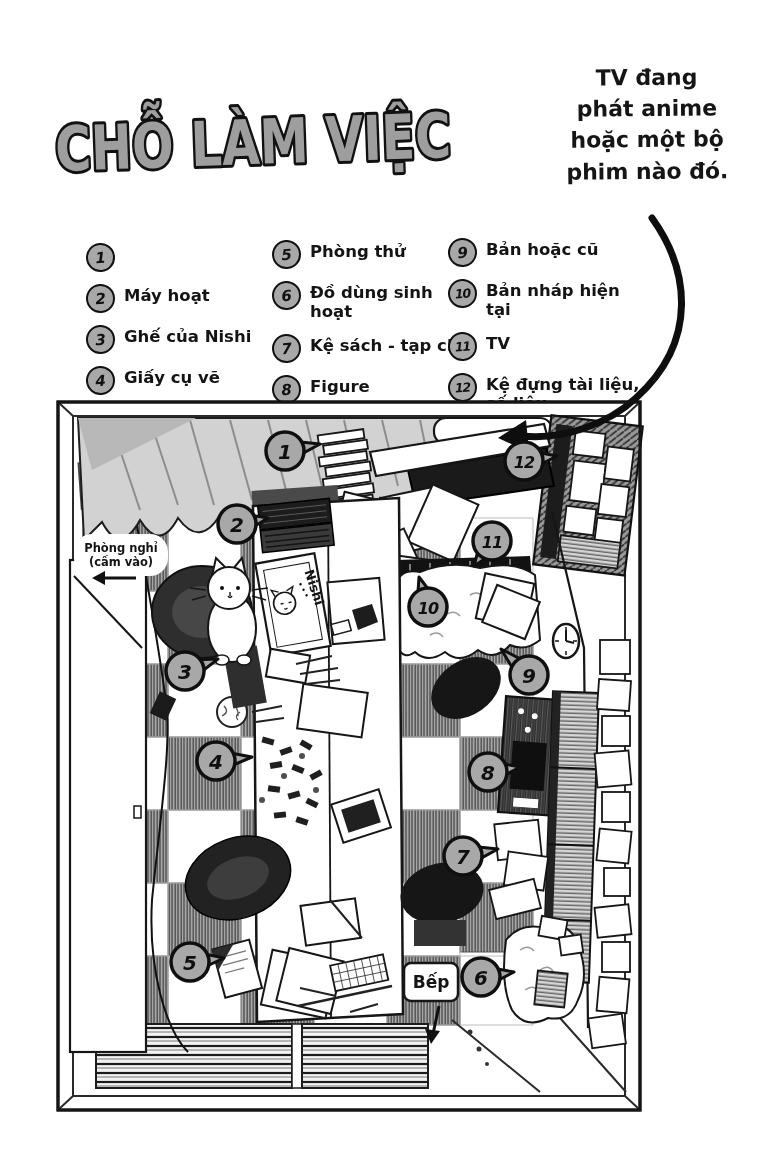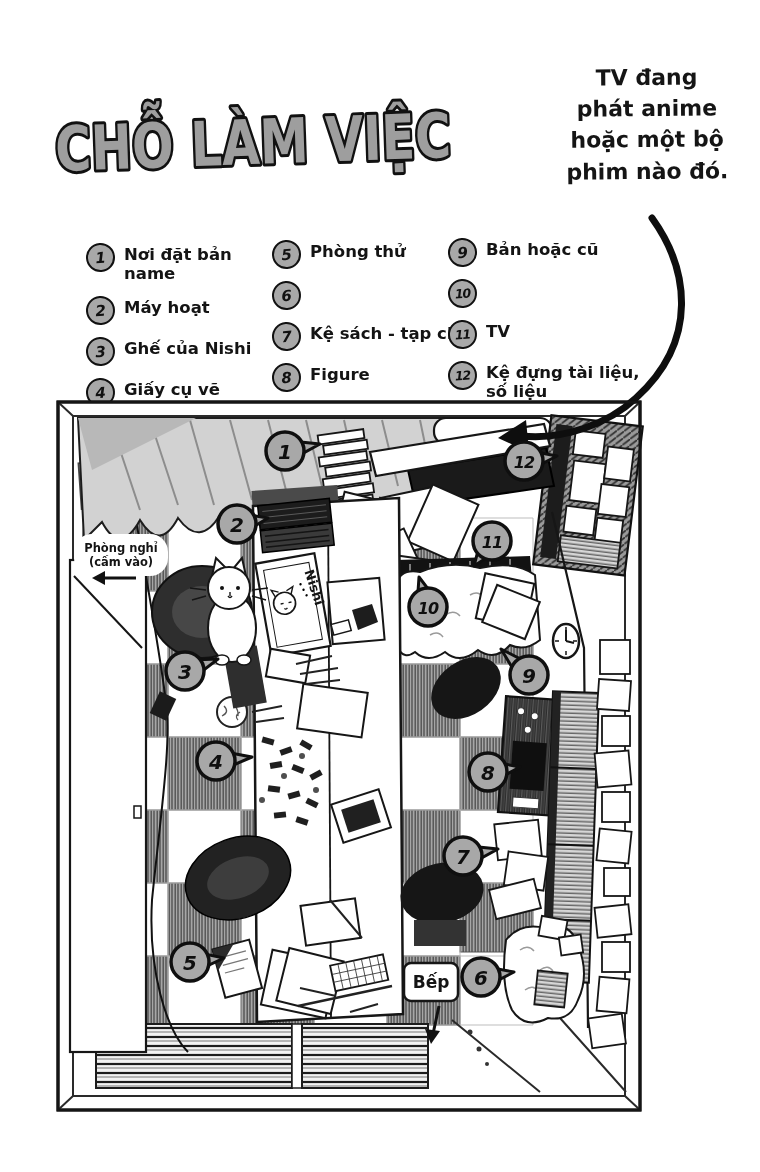--- a/index.html
+++ b/index.html
@@ -43,21 +43,20 @@
   <div class="note">
     <div>TV đang</div>
     <div>phát anime</div>
     <div>hoặc một bộ</div>
     <div>phim nào đó.</div>
   </div>
 
   <div class="legend-col" id="legend-col-0">
       <div class="leg-row">
         <span class="leg-num">1</span>
-        <span class="leg-label">Nơi đặt bản name</span>
       </div>
       <div class="leg-row">
         <span class="leg-num">2</span>
         <span class="leg-label">Máy hoạt</span>
       </div>
       <div class="leg-row">
         <span class="leg-num">3</span>
         <span class="leg-label">Ghế của Nishi</span>
       </div>
       <div class="leg-row">
@@ -65,37 +64,39 @@
         <span class="leg-label">Giấy cụ vẽ</span>
       </div>
     </div>
   <div class="legend-col" id="legend-col-1">
       <div class="leg-row">
         <span class="leg-num">5</span>
         <span class="leg-label">Phòng thử</span>
       </div>
       <div class="leg-row">
         <span class="leg-num">6</span>
+        <span class="leg-label">Đồ dùng sinh hoạt</span>
       </div>
       <div class="leg-row">
         <span class="leg-num">7</span>
         <span class="leg-label">Kệ sách - tạp chí</span>
       </div>
       <div class="leg-row">
         <span class="leg-num">8</span>
         <span class="leg-label">Figure</span>
       </div>
     </div>
   <div class="legend-col" id="legend-col-2">
       <div class="leg-row">
         <span class="leg-num">9</span>
         <span class="leg-label">Bản hoặc cũ</span>
       </div>
       <div class="leg-row">
         <span class="leg-num small">10</span>
+        <span class="leg-label">Bản nháp hiện tại</span>
       </div>
       <div class="leg-row">
         <span class="leg-num small">11</span>
         <span class="leg-label">TV</span>
       </div>
       <div class="leg-row">
         <span class="leg-num small">12</span>
         <span class="leg-label">Kệ đựng tài liệu, số liệu</span>
       </div>
     </div>

